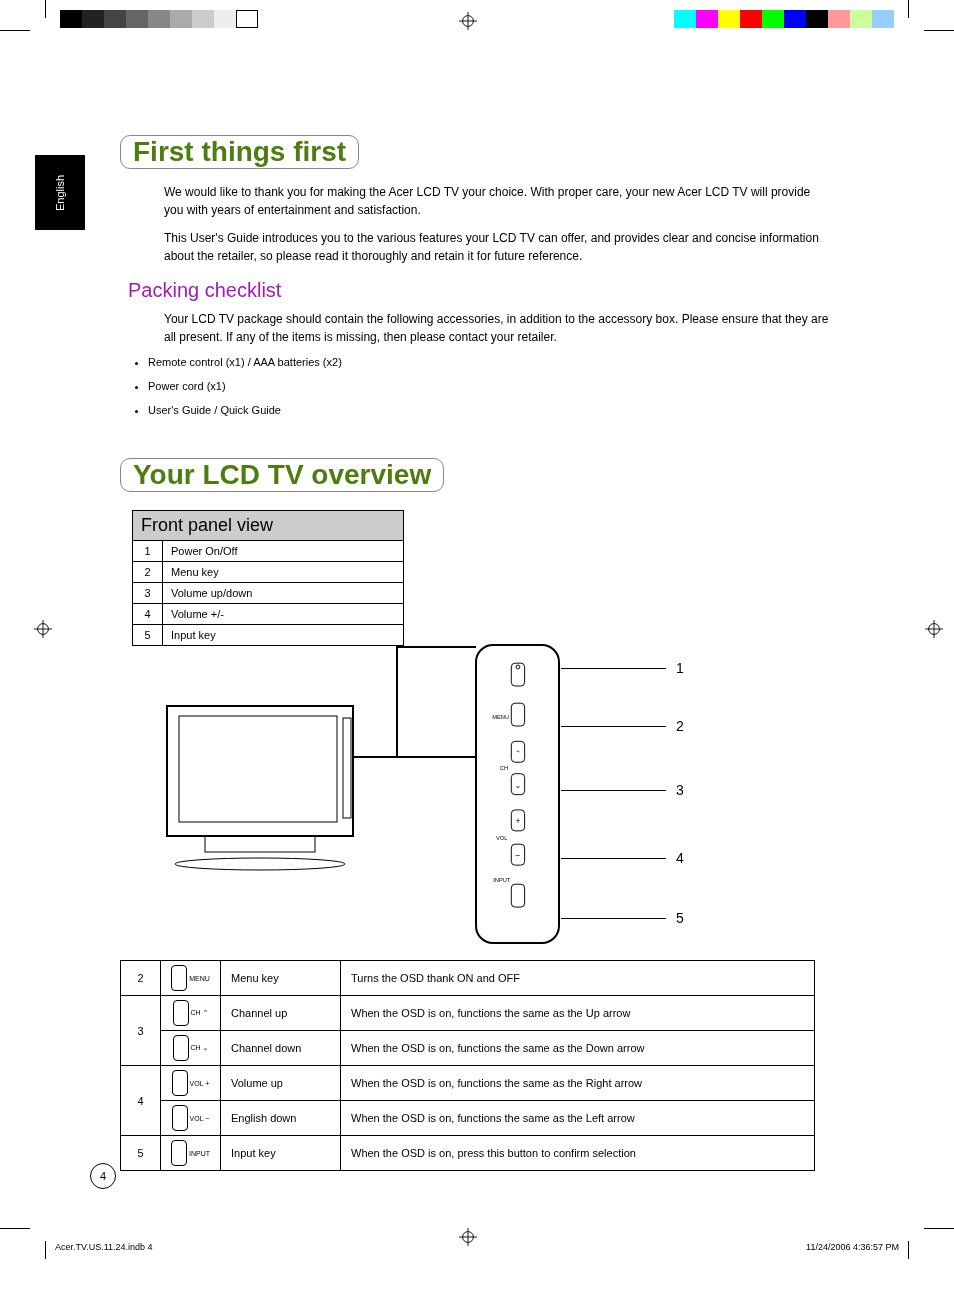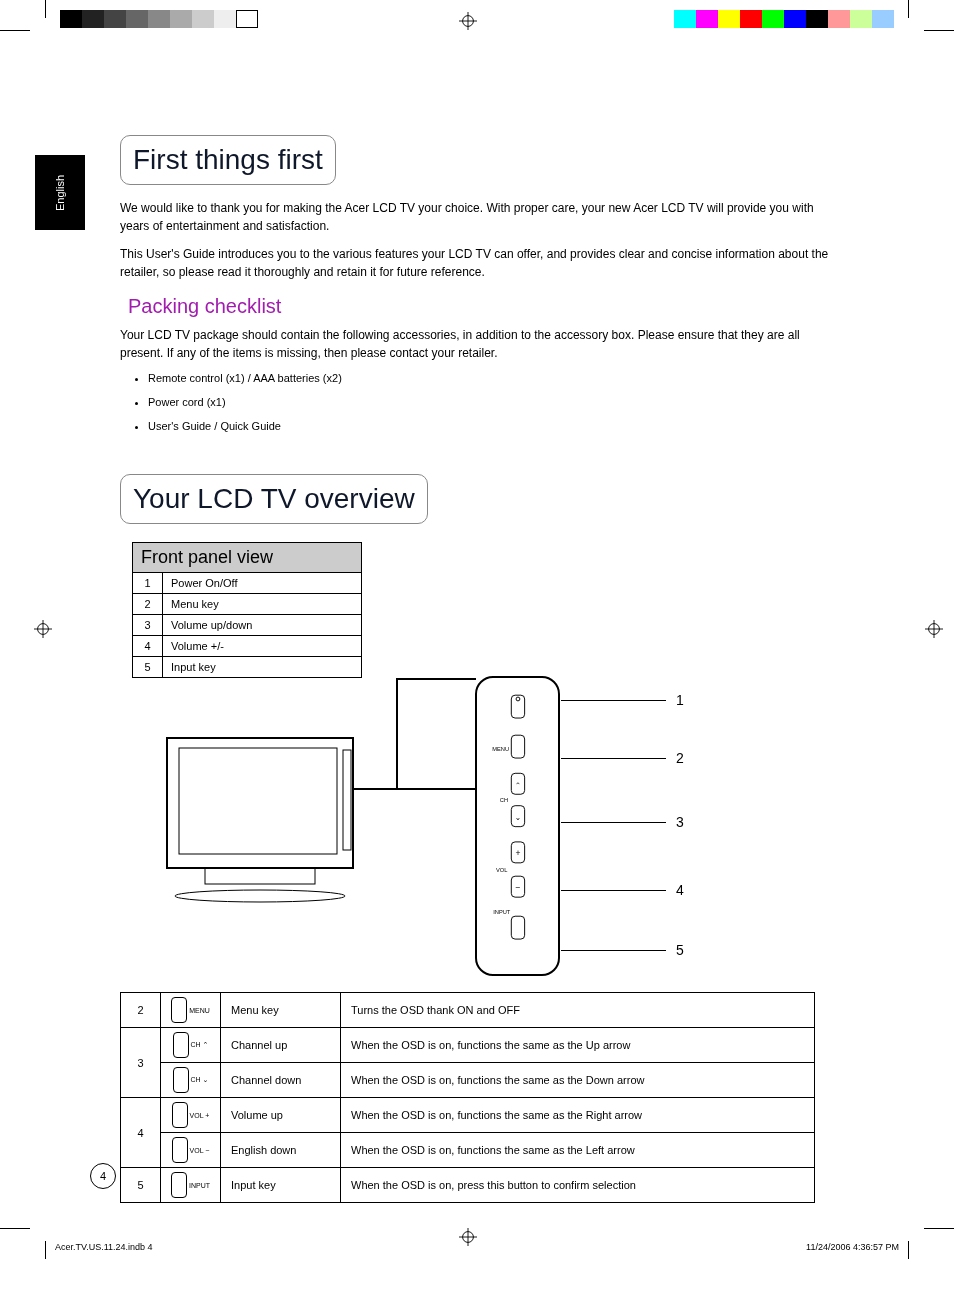--- a/index.html
+++ b/index.html
@@ -8,26 +8,26 @@
 .crop-tick { position: absolute; background: #000; }
 .crop-tick.h { height: 1px; }
 .crop-tick.v { width: 1px; }
 .reg-icon { position: absolute; width: 18px; height: 18px; }
 .reg-icon svg { width: 18px; height: 18px; }
 .colorbar { position: absolute; top: 10px; height: 18px; display: flex; }
 .colorbar .sw { height: 18px; }
 .lang-tab { position: absolute; left: 35px; top: 155px; width: 50px; height: 75px; background: #000; color: #fff; display: flex; align-items: center; justify-content: center; }
 .lang-tab span { transform: rotate(-90deg); font-size: 11px; }
 .content { position: absolute; left: 120px; top: 135px; width: 710px; }
-.h1 { display: inline-block; border: 1px solid #888; border-radius: 10px; padding: 8px 12px; font-size: 28px; font-weight: 400; color: #0f172a; margin-bottom: 14px; }
-.body-text { font-size: 12px; line-height: 1.5; margin-bottom: 10px; color: #000; }
+.h1 { display: inline-block; border: 1px solid #888; border-radius: 10px; padding: 0 12px; font-size: 28px; font-weight: 700; color: #4d7c0f; margin-bottom: 14px; }
+.body-text { font-size: 12px; line-height: 1.5; margin-bottom: 10px; color: #000; margin-left: 44px; }
 .h2 { font-size: 20px; font-weight: 400; color: #a21caf; margin: 14px 0 8px 8px; }
 .bullets { list-style: disc; padding-left: 28px; }
 .bullets li { font-size: 11px; margin-bottom: 12px; }
-.fp-table { border-collapse: collapse; margin: 4px 8px 0 12px; width: 230px; }
+.fp-table { border-collapse: collapse; margin: 4px 8px 0 12px; width: 272px; }
 .fp-table th { background: #ccc; text-align: left; font-size: 18px; font-weight: 400; padding: 4px 8px; border: 1px solid #000; }
 .fp-table td { border: 1px solid #000; font-size: 11px; padding: 4px 8px; }
 .fp-table td:first-child { width: 30px; text-align: center; }
 .diagram-wrap { position: relative; margin-top: 18px; height: 210px; }
 .tv-drawing { position: absolute; left: 45px; top: 40px; width: 190px; height: 170px; }
 .panel-drawing { position: absolute; left: 355px; top: 0; width: 85px; height: 300px; border: 2px solid #000; border-radius: 18px; background: #fff; }
 .callouts { position: absolute; left: 441px; top: 8px; }
 .callout { display: flex; align-items: center; margin-bottom: 32px; }
 .callout .line { border-top: 1px solid #000; width: 105px; height: 1px; }
 .callout .num { font-size: 14px; margin-left: 10px; }

